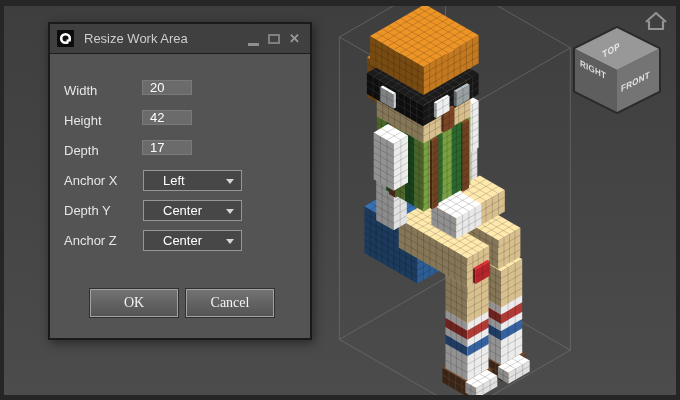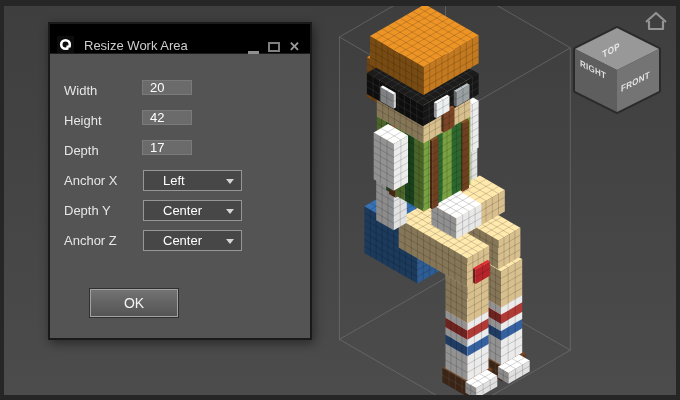--- a/index.html
+++ b/index.html
@@ -16,22 +16,22 @@
   .frame-right{right:0;top:0;width:4px;height:400px;}
   #scene{position:absolute;left:0;top:0;z-index:1;}
 
   
   .dialog{
     position:absolute;left:48px;top:22px;width:264px;height:318px;
     background:#545454;border:2px solid #1a1a1a;z-index:10;
     box-shadow:2px 3px 10px rgba(0,0,0,.45);
   }
   .titlebar{
-    position:absolute;left:0;top:0;right:0;height:30px;background:#000000;
-    border-bottom:1px solid #1c1c1c;display:flex;align-items:flex-end;
+    position:absolute;left:0;top:0;right:0;height:30px;background:#404040;
+    border-bottom:1px solid #1c1c1c;display:flex;align-items:center;
   }
   .app-icon{width:17px;height:17px;background:#0c0c0c;margin-left:7px;flex:0 0 auto;}
   .dlg-title{color:#cdcdcd;font-size:13px;margin-left:10px;flex:1 1 auto;white-space:nowrap;}
   .win-controls{display:flex;align-items:center;gap:9px;margin-right:10px;}
   .btn-min{width:11px;height:10px;border-bottom:3px solid #8f8f8f;position:relative;top:2px;cursor:pointer;}
   .btn-max{width:12px;height:10px;border:2px solid #7f7f7f;cursor:pointer;}
   .btn-close{color:#9a9a9a;font-size:13px;font-weight:bold;line-height:13px;cursor:pointer;}
   .row-label{position:absolute;left:14px;color:#e6e6e6;font-size:13px;}
   .num-field{
     position:absolute;left:92px;width:50px;height:15px;background:#6b6b6b;
@@ -45,21 +45,21 @@
   }
   .dd-arrow{
     position:absolute;right:7px;top:8px;width:0;height:0;
     border-left:4px solid transparent;border-right:4px solid transparent;
     border-top:5px solid #d6d6d6;
   }
   .dlg-btn{
     position:absolute;top:265px;width:88px;height:28px;
     background:linear-gradient(#737373 0%,#646464 45%,#555555 100%);
     border:1px solid #a2a2a2;box-shadow:0 0 0 1px #303030;
-    color:#f4f4f4;font-size:14px;text-align:center;line-height:26px;cursor:pointer;
+    color:#f4f4f4;font-size:14px;text-align:center;line-height:26px;cursor:pointer;font-family:Liberation Serif, serif;
   }
 </style>
 </head>
 <body>
 
 <div class="stage">
 
   <svg id="scene" width="680" height="400" viewBox="0 0 680 400">
     <g id="wireframe">
         <line x1="445.5" y1="278.2" x2="570.3" y2="350.2" stroke="#7a7a7a" stroke-width="1" opacity="0.55"></line>
@@ -1666,19 +1666,20 @@
       <span>Center</span>
       <span class="dd-arrow"></span>
     </div>
     <div class="row-label" style="top:209px">Anchor Z</div>
     <div class="dropdown" style="top:206px">
       <span>Center</span>
       <span class="dd-arrow"></span>
     </div>
 
     <div class="dlg-btn" style="left:40px">OK</div>
+    <div class="dlg-btn" style="left:136px">Cancel</div>
   </div>
 
   <div class="frame-strip frame-top"></div>
   <div class="frame-strip frame-bottom"></div>
   <div class="frame-strip frame-left"></div>
   <div class="frame-strip frame-right"></div>
 </div>
 
 </body></html>

